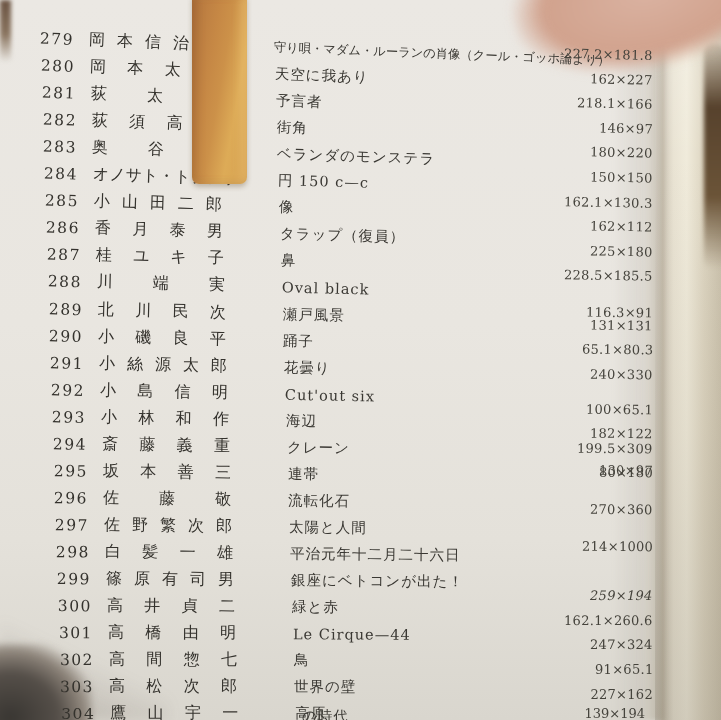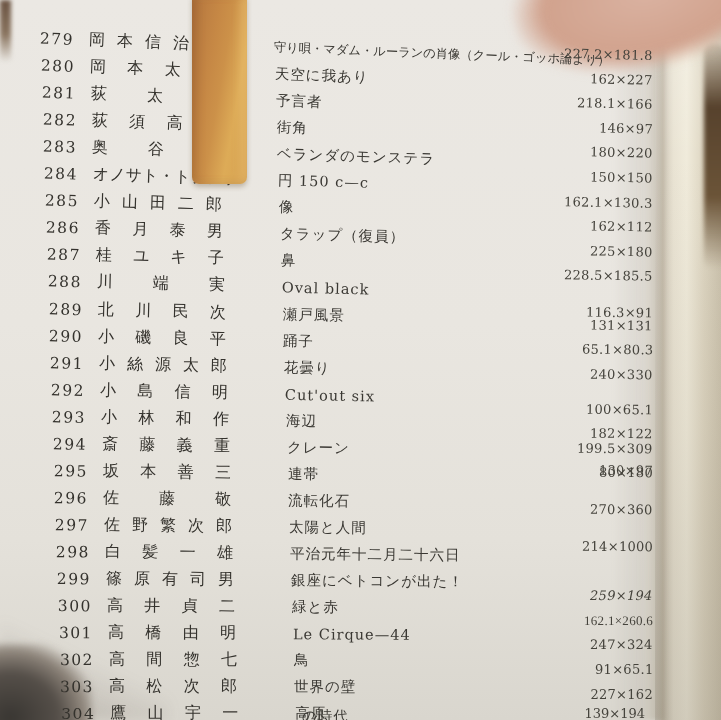--- a/index.html
+++ b/index.html
@@ -341,21 +341,21 @@
       <div class="dim" style="top: 342.2px; transform: rotate(0.74deg);">65.1×80.3</div>
       <div class="dim" style="top: 366.8px; transform: rotate(0.68deg);">240×330</div>
       <div class="dim" style="top: 402px; transform: rotate(0.63deg);">100×65.1</div>
       <div class="dim" style="top: 416px; transform: rotate(0.57deg); margin-top: 10px;">182×122</div>
       <div class="dim" style="top: 440.6px; transform: rotate(0.52deg);">199.5×309</div>
       <div class="dim" style="top: 465.2px; transform: rotate(0.46deg);">80×180</div>
       <div class="dim" style="top: 463px; transform: rotate(0.41deg); text-align: center;">130×97</div>
       <div class="dim" style="top: 502px; transform: rotate(0.35deg);">270×360</div>
       <div class="dim" style="top: 539px; transform: rotate(0.3deg);">214×1000</div>
       <div class="dim" style="top: 588.2px; transform: rotate(0.19deg); font-style: italic;">259×194</div>
-      <div class="dim" style="top: 612.8px; transform: rotate(0.14deg); font-family: Liberation Serif, serif;">162.1×260.6</div>
+      <div class="dim" style="top: 612.8px; transform: rotate(0.14deg);">162.1×260.6</div>
       <div class="dim" style="top: 637.4px; transform: rotate(0.08deg);">247×324</div>
       <div class="dim" style="top: 662px; transform: rotate(0.02deg);">91×65.1</div>
       <div class="dim" style="top: 686.6px; transform: rotate(0deg);">227×162</div>
     </div>
 
   <div class="partial-title">の時代</div>
   <div class="partial-dim">139×194</div>
 
   <div class="bookmark"></div>
   <div class="shadow-bl"></div>

